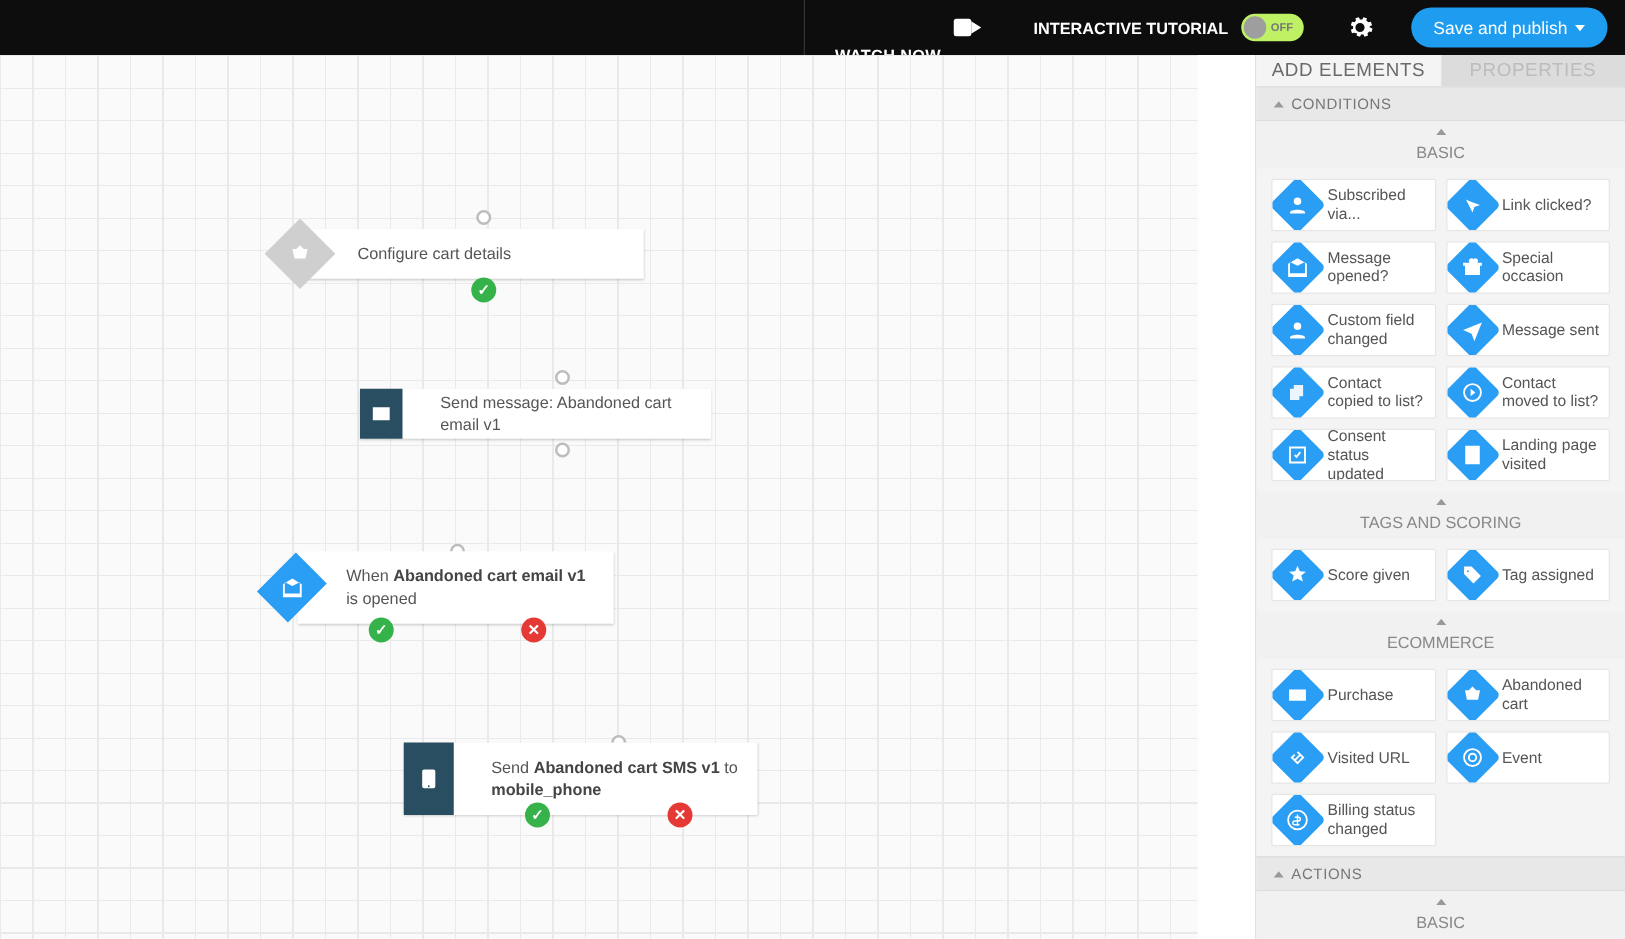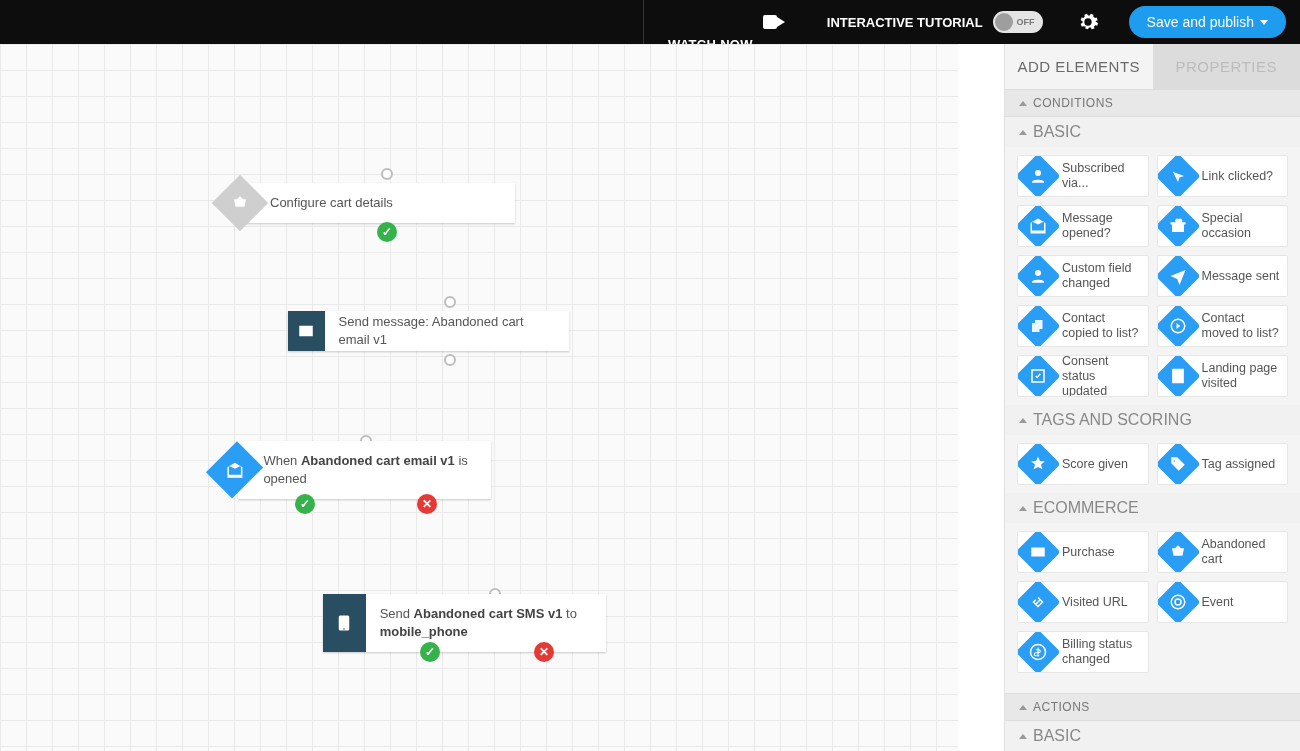--- a/index.html
+++ b/index.html
@@ -7,36 +7,36 @@
 
 
 .topbar { height: 44px; background: #0d0d0d; display: flex; align-items: center; justify-content: flex-end; color: #fff; font-size: 13px; }
 .topbar .sep { width: 1px; height: 44px; background: #333; margin: 0 0; }
 .watch { display: flex; align-items: center; gap: 10px; padding: 0 24px; font-weight: 700; letter-spacing: .3px; }
 .watch .lbl { text-decoration: underline; cursor: pointer; margin-top: 44px; }
 .cam { width: 22px; height: 14px; position: relative; }
 .cam::before { content: ""; position: absolute; left: 0; top: 0; width: 14px; height: 14px; background: #fff; border-radius: 2px; }
 .cam::after { content: ""; position: absolute; right: 0; top: 2px; border-left: 8px solid #fff; border-top: 5px solid transparent; border-bottom: 5px solid transparent; }
 .tut { display: flex; align-items: center; gap: 10px; padding: 0 18px; font-weight: 700; }
-.toggle { width: 50px; height: 22px; border-radius: 12px; background: #e5e5e5; position: relative; display: flex; align-items: center; justify-content: flex-end; padding-right: 8px; color: #777; font-size: 9px; font-weight: 700; cursor: pointer; }
+.toggle { width: 50px; height: 22px; border-radius: 12px; background: #bef264; position: relative; display: flex; align-items: center; justify-content: flex-end; padding-right: 8px; color: #777; font-size: 9px; font-weight: 700; cursor: pointer; }
 .toggle::before { content: ""; position: absolute; left: 2px; top: 2px; width: 18px; height: 18px; border-radius: 50%; background: #9e9e9e; }
 .gear { width: 22px; height: 22px; margin: 0 16px; cursor: pointer; }
 .gear svg { width: 100%; height: 100%; fill: #fff; }
 .publish { background: #1e9cf0; height: 32px; border-radius: 16px; display: flex; align-items: center; padding: 0 18px; margin: 16px 14px; color: #fff; font-weight: 500; cursor: pointer; font-size: 14px; gap: 6px; }
 .caret { width: 0; height: 0; border-left: 4px solid transparent; border-right: 4px solid transparent; border-top: 5px solid #fff; }
 
 
 .canvas { position: absolute; left: 0; top: 44px; width: 958px; height: 707px; background:
   repeating-linear-gradient(to right, #e9e9e9 0 1px, transparent 1px 26px),
   repeating-linear-gradient(to bottom, #e9e9e9 0 1px, transparent 1px 26px),
   #fafafa;
 }
 .svglines { position: absolute; inset: 0; }
 .node { position: absolute; display: flex; align-items: center; background: #fff; box-shadow: 0 1px 2px rgba(0,0,0,.2); height: 40px; }
-.node .txt { padding: 0 14px; font-size: 13px; color: #555; line-height: 1.35; }
+.node .txt { padding: 0 14px; font-size: 13px; color: #555; line-height: 1.35; margin-left: 16px; }
 .node.tall { height: 58px; }
 .node strong { font-weight: 700; color: #444; }
 .sq { width: 40px; height: 40px; display: flex; align-items: center; justify-content: center; color: #fff; }
 .sq.big { width: 58px; height: 58px; }
 .diamond { width: 40px; height: 40px; transform: rotate(45deg); display: flex; align-items: center; justify-content: center; margin-right: -4px; }
 .diamond .in { transform: rotate(-45deg); width: 22px; height: 22px; display:flex; align-items:center; justify-content:center; }
 .grey { background: #cfcfcf; }
 .navy { background: #2a4e61; }
 .blue { background: #2a9df4; }
 
@@ -45,21 +45,21 @@
 .ok { background: #35b24a; }
 .no { background: #e53935; }
 
 
 .side { position: absolute; right: 0; top: 44px; width: 296px; height: 707px; background: #f4f4f4; border-left: 1px solid #e0e0e0; overflow: hidden; display: flex; flex-direction: column; }
 .tabs { display: flex; height: 45px; }
 .tab { flex: 1; display: flex; align-items: center; justify-content: center; font-size: 15px; letter-spacing: .5px; cursor: pointer; }
 .tab.active { background: #f4f4f4; color: #6a6a6a; }
 .tab.inactive { background: #dcdcdc; color: #bcbcbc; }
 .sect { background: #e8e8e8; padding: 6px 14px; font-size: 12px; letter-spacing: .5px; color: #777; border-top: 1px solid #ddd; border-bottom: 1px solid #ddd; display: flex; align-items: center; gap: 6px; cursor: pointer; }
-.sub { background: #f1f1f1; padding: 6px 14px; font-size: 16px; color: #888; display: flex; align-items: center; gap: 6px; cursor: pointer; }
+.sub { background: #f1f1f1; padding: 6px 14px; font-size: 13px; color: #888; display: flex; align-items: center; gap: 6px; cursor: pointer; flex-direction: column; }
 .tri { width: 0; height: 0; border-left: 4px solid transparent; border-right: 4px solid transparent; border-bottom: 5px solid #999; }
 .grid { display: grid; grid-template-columns: 1fr 1fr; gap: 8px; padding: 8px 12px; }
 .el { background: #fff; border: 1px solid #e6e6e6; border-radius: 2px; height: 42px; display: flex; align-items: center; gap: 0; cursor: grab; overflow: hidden; }
 .el .dm { width: 32px; height: 32px; transform: rotate(45deg); background: #2a9df4; border-radius: 4px; margin: 0 4px 0 4px; display: flex; align-items: center; justify-content: center; flex-shrink: 0; }
 .el .dm span { transform: rotate(-45deg); width: 18px; height: 18px; display: flex; align-items: center; justify-content: center; }
 .el .lb { font-size: 12.5px; color: #555; line-height: 1.2; padding: 0 6px 0 4px; }
 .bottom { margin-top: auto; }
 .el svg, .diamond svg, .sq svg { fill: #fff; width: 18px; height: 18px; }
 </style>
 </head>

